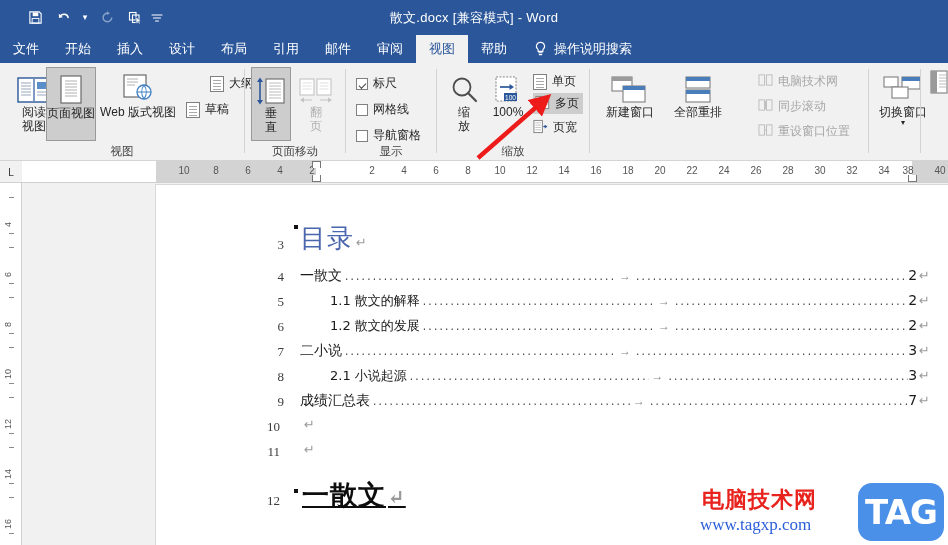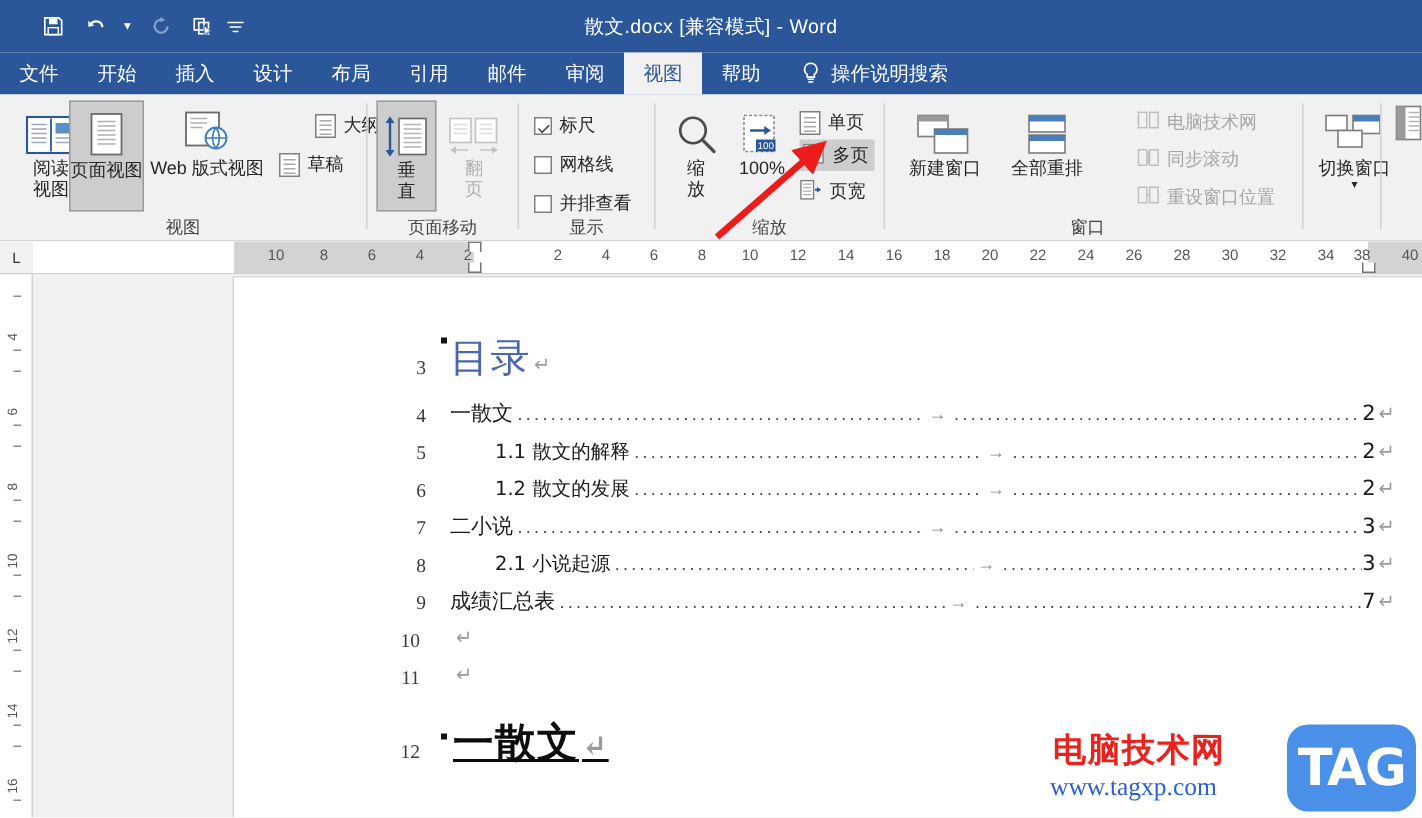--- a/index.html
+++ b/index.html
@@ -330,21 +330,21 @@
       <div class="smallitem" style="left:10px;top:10px;">
         <span class="chk on"></span>
         <span>标尺</span>
       </div>
       <div class="smallitem" style="left:10px;top:36px;">
         <span class="chk"></span>
         <span>网格线</span>
       </div>
       <div class="smallitem" style="left:10px;top:62px;">
         <span class="chk"></span>
-        <span>并排查看</span>
+        <span>导航窗格</span>
       </div>
       <div class="grp-label">显示</div>
     </div>
     <div class="sep" style="left:436px;"></div>
 
     <div class="grp" style="left:437px;width:152px;">
       <div class="bigbtn" style="left:8px;width:38px;">
         <span class="ic">
           <svg width="30" height="30" viewBox="0 0 30 30">
               <circle cx="13" cy="12" r="8.5" fill="none" stroke="#4d4d4d" stroke-width="1.8"></circle>
@@ -459,21 +459,20 @@
           <svg width="42" height="30" viewBox="0 0 42 30">
               <rect x="2" y="2" width="14" height="10" fill="#fff" stroke="#7f7f7f" stroke-width="1.1"></rect>
               <rect x="20" y="2" width="18" height="12" fill="#fff" stroke="#7f7f7f" stroke-width="1.1"></rect>
               <rect x="20" y="2" width="18" height="4" fill="#4a7ebb"></rect>
               <rect x="10" y="12" width="16" height="11" fill="#fff" stroke="#7f7f7f" stroke-width="1.1"></rect>
             </svg>
         </span>
         <span>切换窗口</span>
         <span style="font-size:8px;line-height:7px;">▾</span>
       </div>
-      <div class="grp-label" style="width:270px;">窗口</div>
     </div>
     <div class="sep" style="left:920px;"></div>
     <div style="position:absolute;left:930px;top:6px;width:20px;height:34px;">
       <svg width="20" height="30" viewBox="0 0 20 30">
           <rect x="1" y="2" width="16" height="22" fill="#fff" stroke="#7f7f7f" stroke-width="1.1"></rect>
           <rect x="1" y="2" width="6" height="22" fill="#9a9a9a"></rect>
           <path d="M9 6h7M9 9h7M9 12h7M9 15h7M9 18h7" stroke="#b4b4b4" stroke-width=".9"></path>
         </svg>
     </div>
   </div>

